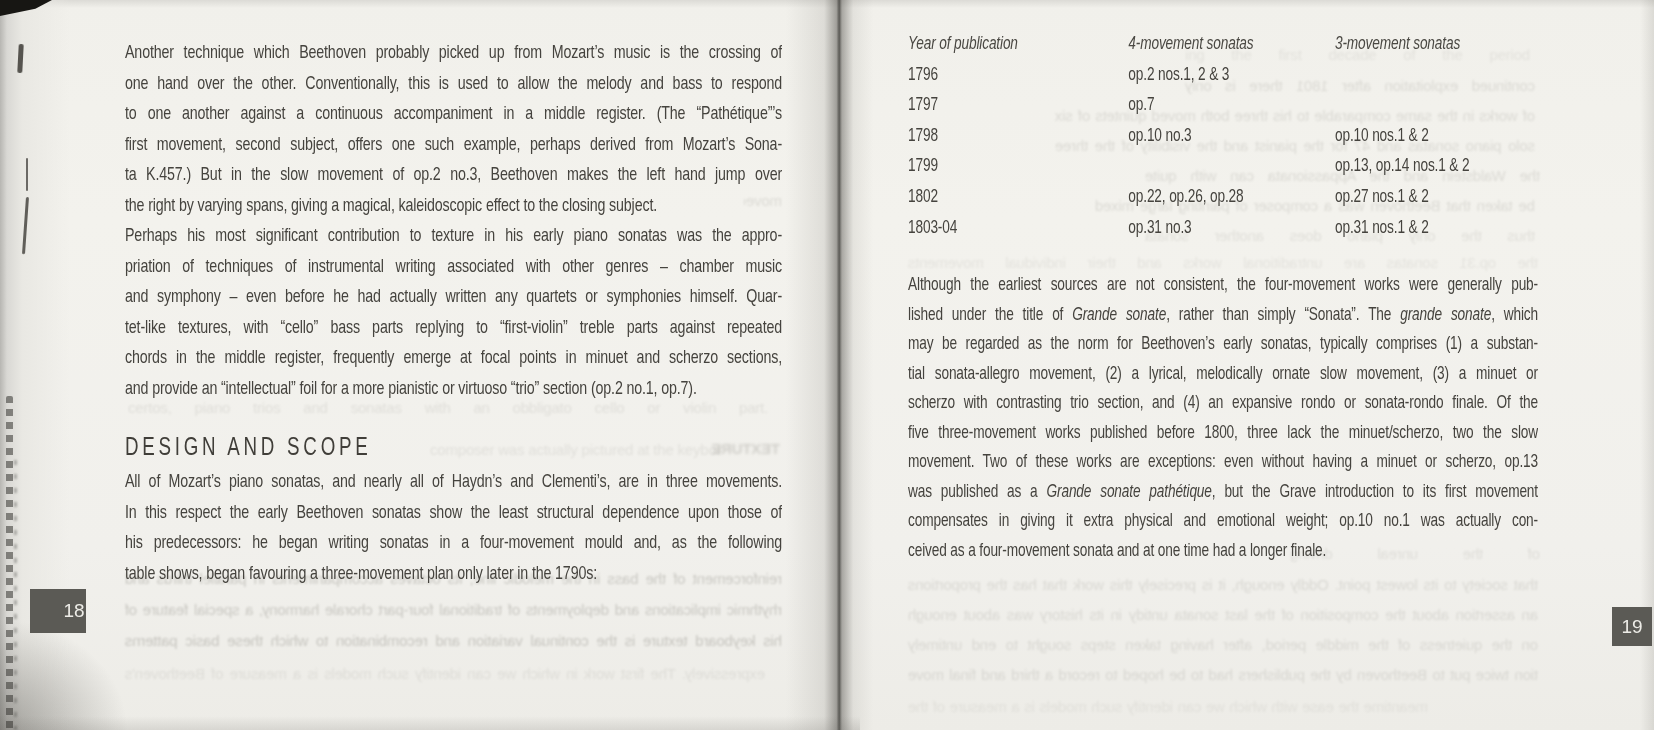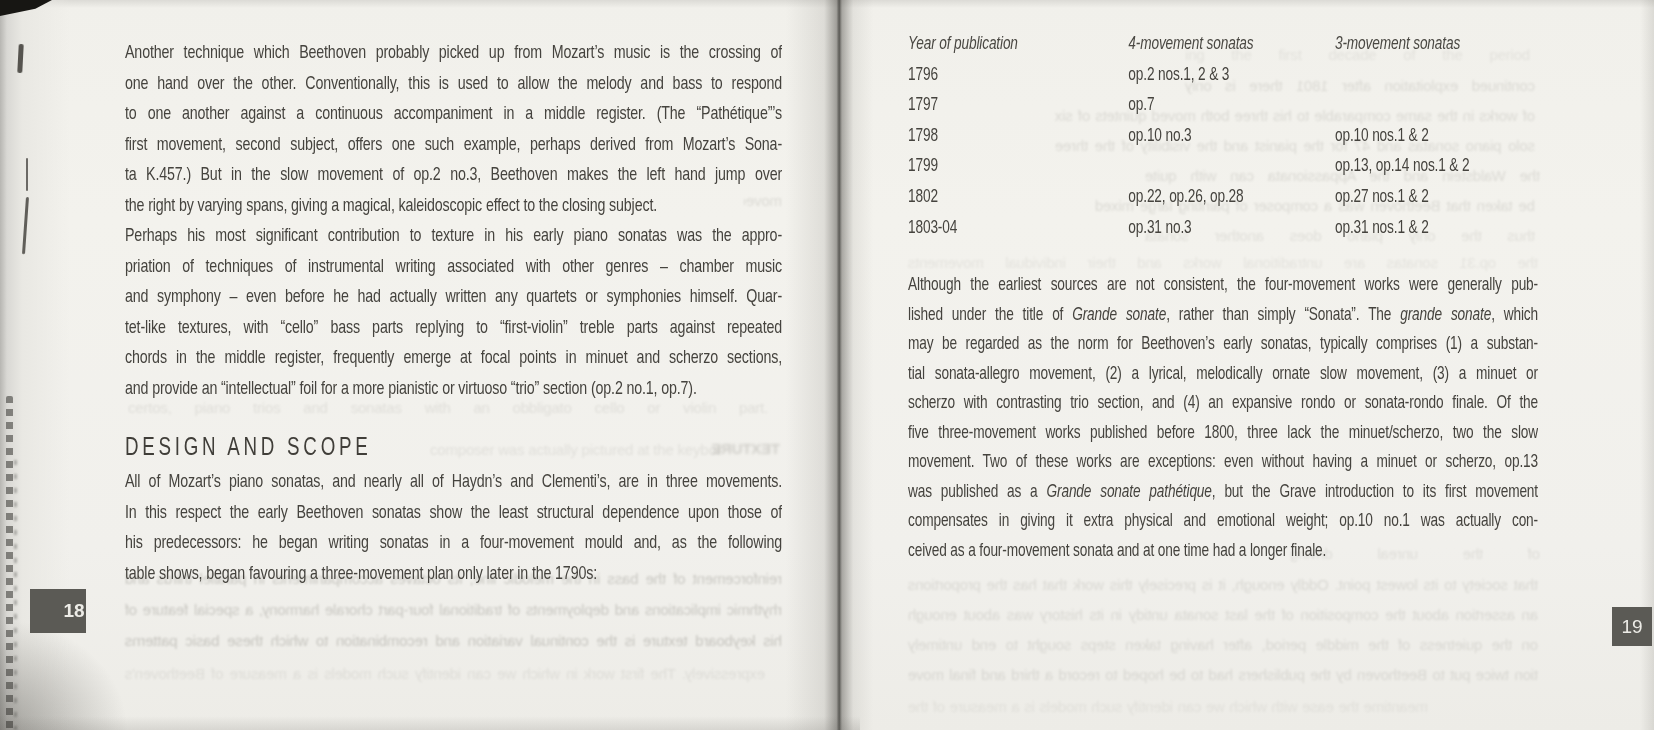--- a/index.html
+++ b/index.html
@@ -43,21 +43,21 @@
   .tline em{font-style:italic;}
   #lp-para1 .tline,#lp-para2 .tline{line-height:30.5px;height:30.5px;font-size:19px;}
   #rp-para .tline{line-height:29.5px;height:29.5px;font-size:19px;}
   #lp-heading{font-size:25px;letter-spacing:5px;color:#403e39;white-space:nowrap;font-weight:500;}
   .trow{display:grid;grid-template-columns:306px 287px 282px;line-height:30.6px;height:30.6px;font-size:19px;letter-spacing:-.2px;}
   .trow.hdr{font-style:italic;color:#4a4843;}
   .tcell{overflow:hidden;white-space:nowrap;}
   
   .pn{position:absolute;z-index:3;background:#5b5a55;color:#edece7;font-size:19px;
     display:flex;align-items:center;justify-content:center;}
-  #pn-left{left:30px;top:589px;width:56px;height:44px;padding-left:32px;box-sizing:border-box;font-weight:bold;}
+  #pn-left{left:30px;top:589px;width:56px;height:44px;padding-left:32px;box-sizing:border-box;}
   #pn-right{left:1612px;top:607px;width:40px;height:39px;}
 </style>
 </head>
 <body>
 
 <div id="spread">
 
   <div class="shade" id="shade-top"></div>
   <div class="shade" id="shade-left-edge"></div>
   <div class="shade" id="shade-gutter"></div>

